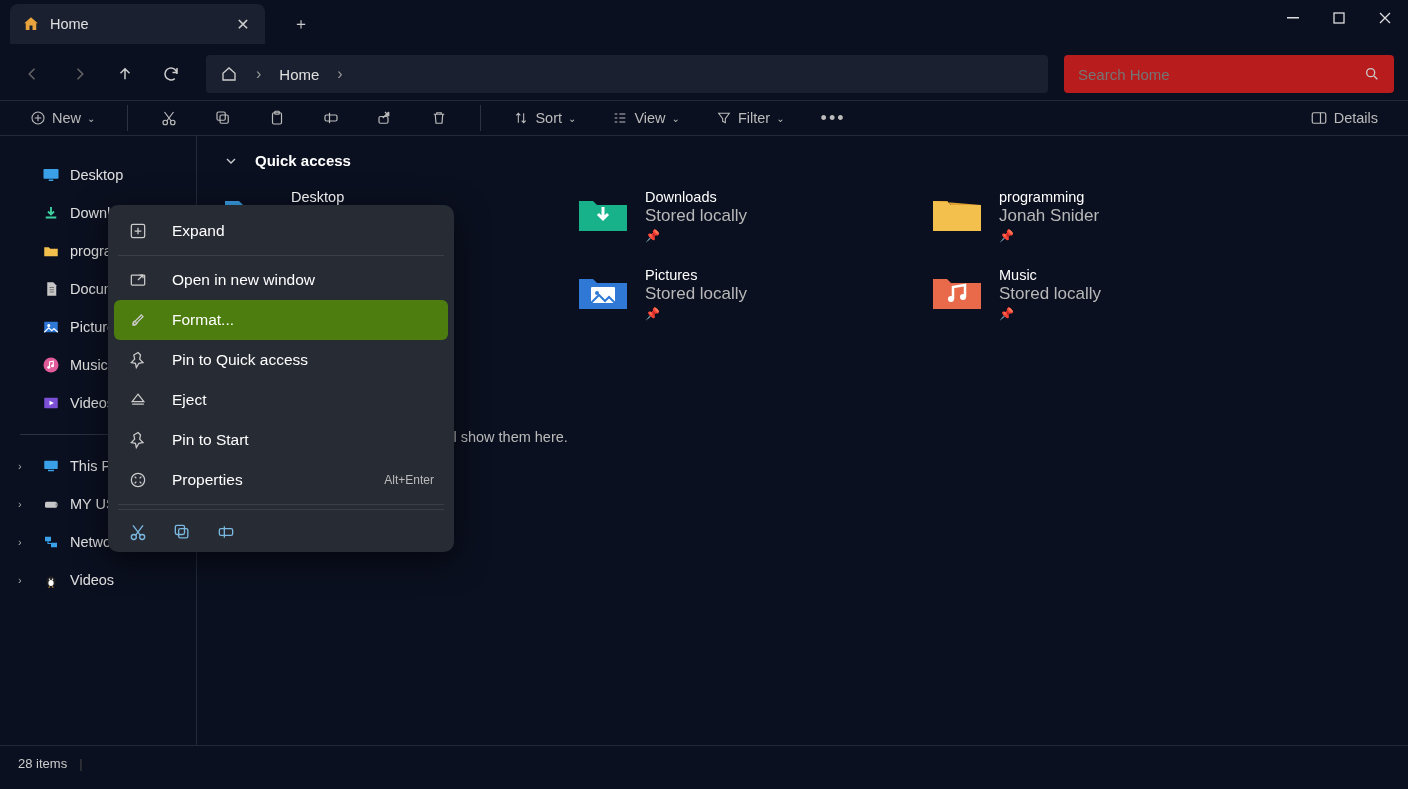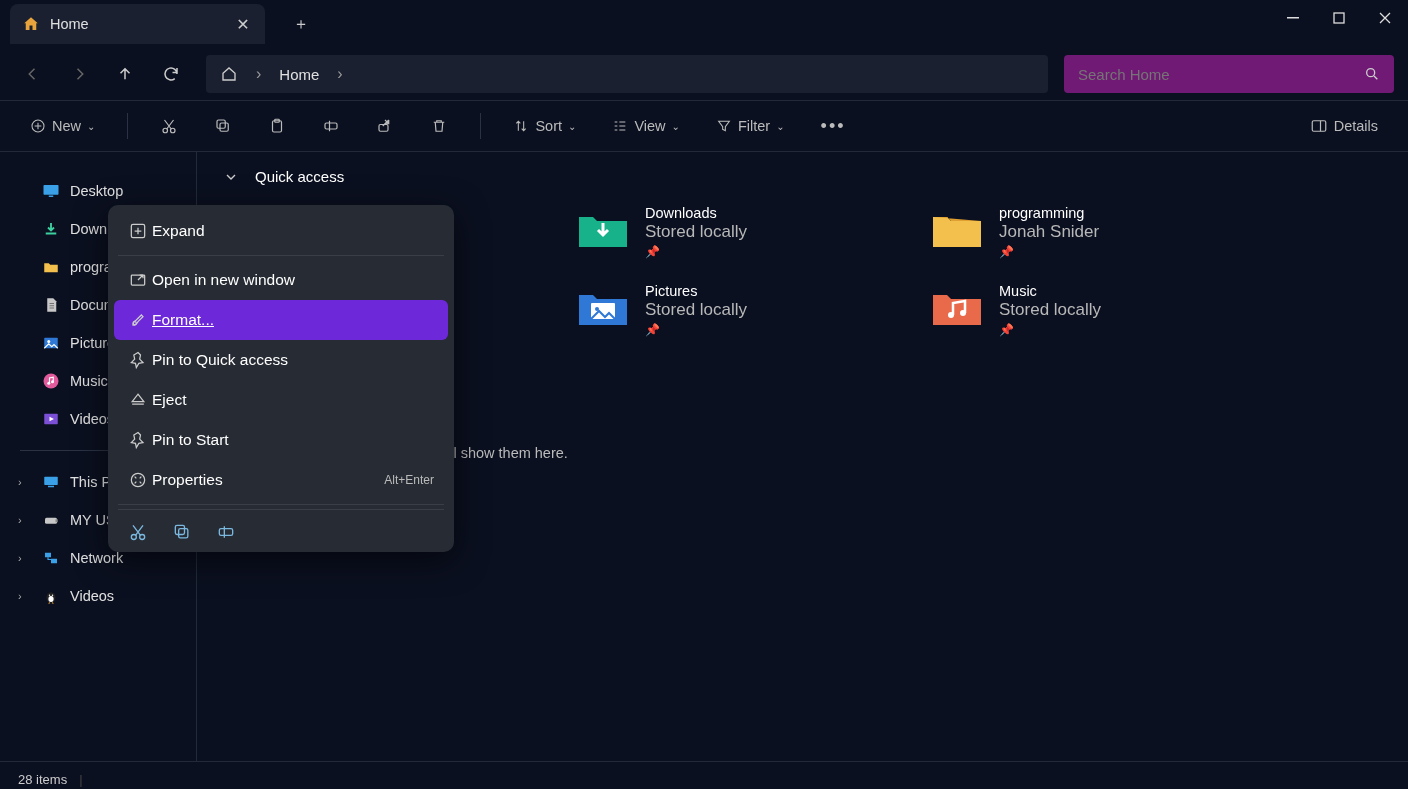--- a/index.html
+++ b/index.html
@@ -11,54 +11,54 @@
 .tab .close { margin-left:auto; width:20px; height:20px; display:flex; align-items:center; justify-content:center; color:#ccc; border-radius:4px;}
 .newtab { width:36px; height:36px; display:flex; align-items:center; justify-content:center; margin-left:18px; color:#ccc; border-radius:4px;}
 .winctrl { position:absolute; right:0; top:0; display:flex;}
 .winctrl div { width:46px; height:36px; display:flex; align-items:center; justify-content:center; color:#ddd;}
 
 
 .navrow { height:52px; display:flex; align-items:center; padding:0 14px; gap:8px; }
 .navbtn { width:38px; height:38px; display:flex; align-items:center; justify-content:center; color:#aaa; border-radius:4px;}
 .navbtn.disabled { color:#555;}
 .breadcrumb { flex:1; height:38px; background:#1a2030; border-radius:4px; display:flex; align-items:center; padding:0 14px; gap:18px; margin:0 8px;}
-.search { width:330px; height:38px; background:#701a75; border-radius:4px; display:flex; align-items:center; padding:0 14px;}
+.search { width:330px; height:38px; background:#b91c1c; border-radius:4px; display:flex; align-items:center; padding:0 14px;}
 .search input { flex:1; background:none; border:none; outline:none; color:#ccc; font-size:15px;}
 
 
-.toolbar { height:52px; border-top:1px solid #222a3a; border-bottom:1px solid #222a3a; display:flex; align-items:center; padding:0 20px; gap:16px;}
+.toolbar { height:36px; border-top:1px solid #222a3a; border-bottom:1px solid #222a3a; display:flex; align-items:center; padding:0 20px; gap:16px;}
 .tbtn { height:36px; display:flex; align-items:center; padding:0 10px; color:#bbb; border-radius:4px; gap:6px; font-size:14.5px;}
 .tsep { width:1px; height:26px; background:#2a3244; margin:0 6px;}
 .spacer { flex:1; }
 
 
 .body { display:flex; height:calc(100% - 48px - 52px - 52px - 28px);}
 .sidebar { width:197px; border-right:1px solid #222a3a; padding-top:20px; position:relative;}
 .side-item { height:38px; display:flex; align-items:center; padding-left:42px; gap:10px; font-size:14.5px;}
 .side-item.tree { padding-left:18px;}
 .side-sep { height:1px; background:#2a3244; margin:12px 20px;}
 .chev { width:14px; color:#aaa; font-size:11px;}
 .side-ico { width:18px; height:18px; display:flex; align-items:center; justify-content:center;}
 
 .main { flex:1; padding:16px 26px; overflow:auto; position:relative;}
-.section-hdr { display:flex; align-items:center; gap:16px; font-size:15px; color:#fff; margin-bottom:14px; font-weight:400;}
+.section-hdr { display:flex; align-items:center; gap:16px; font-size:15px; color:#fff; margin-bottom:14px; font-weight:700;}
 .grid { display:grid; grid-template-columns:repeat(3,352px); gap:10px 2px; margin-bottom:22px;}
 .item { display:flex; gap:16px; height:68px; align-items:flex-start; padding-top:6px;}
 .item .ficon { width:52px; height:42px; display:flex; align-items:center; justify-content:center; margin-top:2px;}
 .item .meta { display:flex; flex-direction:column; gap:1px;}
 .item .name { font-size:14.5px; color:#fff;}
 .item .sub { font-size:17px; color:#b8b8b8;}
 .pin { color:#888; font-size:12px; margin-top:2px;}
 
 .recent { color:#bbb; font-size:14.5px; margin-top:12px;}
 
 
 .ctx { position:absolute; left:108px; top:205px; width:346px; background:#272b33; border-radius:10px; padding:6px; box-shadow:0 8px 32px rgba(0,0,0,0.6); z-index:1000;}
-.ctx-item { height:40px; display:flex; align-items:center; padding:0 14px; gap:4px; border-radius:6px; font-size:15.5px; color:#fff;}
-.ctx-item.hover { background:#6d28d9;text-decoration:underline;}
+.ctx-item { height:40px; display:flex; align-items:center; padding:0 14px; gap:24px; border-radius:6px; font-size:15.5px; color:#fff;}
+.ctx-item.hover { background:#4d7c0f;}
 .ctx-item .sc { margin-left:auto; font-size:12px; color:#bbb;}
 .ctx-sep { height:1px; background:#3a3e46; margin:4px 4px;}
 .ctx-ico { width:20px; height:20px; display:flex; align-items:center; justify-content:center; color:#ccc;}
 .ctx-actions { display:flex; gap:24px; padding:8px 14px 4px;}
 .ctx-actions .ctx-ico { color:#7ab8e0;}
 
 
 .status { height:36px; border-top:1px solid #222a3a; display:flex; align-items:center; padding:0 18px; font-size:13px; color:#ccc; gap:12px;}
 
 svg { display:block;}

